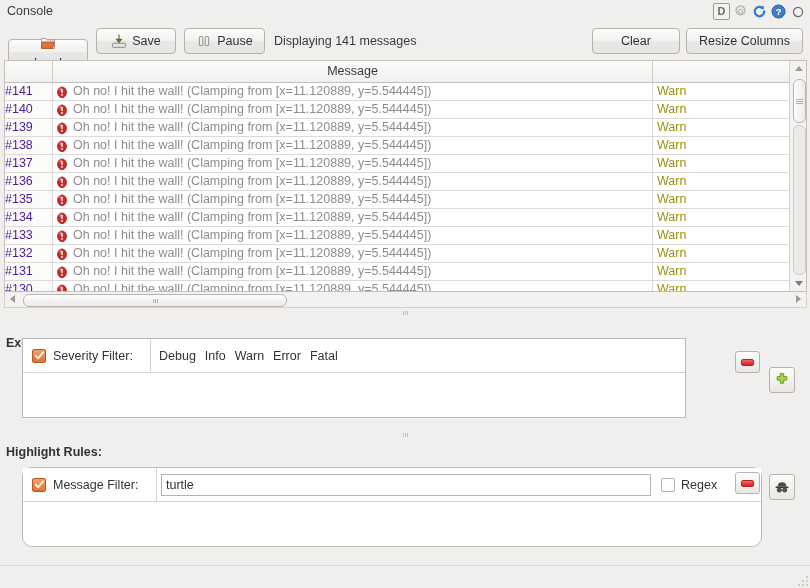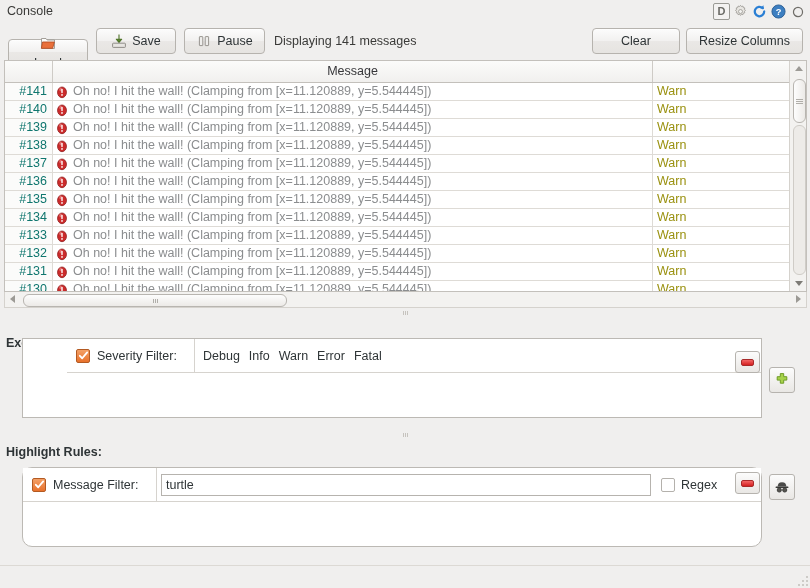--- a/index.html
+++ b/index.html
@@ -150,23 +150,23 @@
     box-sizing: border-box;
     height: 17px;
     line-height: 17px;
     font-size: 12.5px;
     border-right: 1px solid #dedbd6;
     overflow: hidden;
     white-space: nowrap;
   }
   .td-idx {
     width: 48px;
-    text-align: right;
+    text-align: left;
     padding-right: 5px;
-    color: #0f766e;
+    color: #4c1d95;
     background: #fbfbfa;
   }
   .td-msg {
     width: 600px;
     color: #8b8d8f;
     padding-left: 2px;
     display: flex;
     align-items: center;
     gap: 4px;
   }
@@ -662,21 +662,21 @@
   <div class="splitter" style="top:308px;">
     <span class="grip">
         <i></i>
         <i></i>
         <i></i>
       </span>
   </div>
 
   <div class="section-label" style="left:6px; top:316px;margin-top:20px;">Exclude Rules:</div>
 
-  <div class="rulebox" style="left:22px; top:338px; width:740px; height:80px;padding-left:44px;">
+  <div class="rulebox" style="left:22px; top:338px; width:664px; height:80px;">
     <div class="rulerow">
       <div class="cb-cell">
         <span class="checkbox">
           <svg width="11" height="11" viewBox="0 0 12 12">
             <path d="M2 6.3 L4.6 9 L10 2.6" fill="none" stroke="#ffffff" stroke-width="2" stroke-linecap="round" stroke-linejoin="round"></path>
           </svg>
         </span>
         <span class="rulelabel">Severity Filter:</span>
       </div>
       <div class="sev-opts" id="sev-opts">

